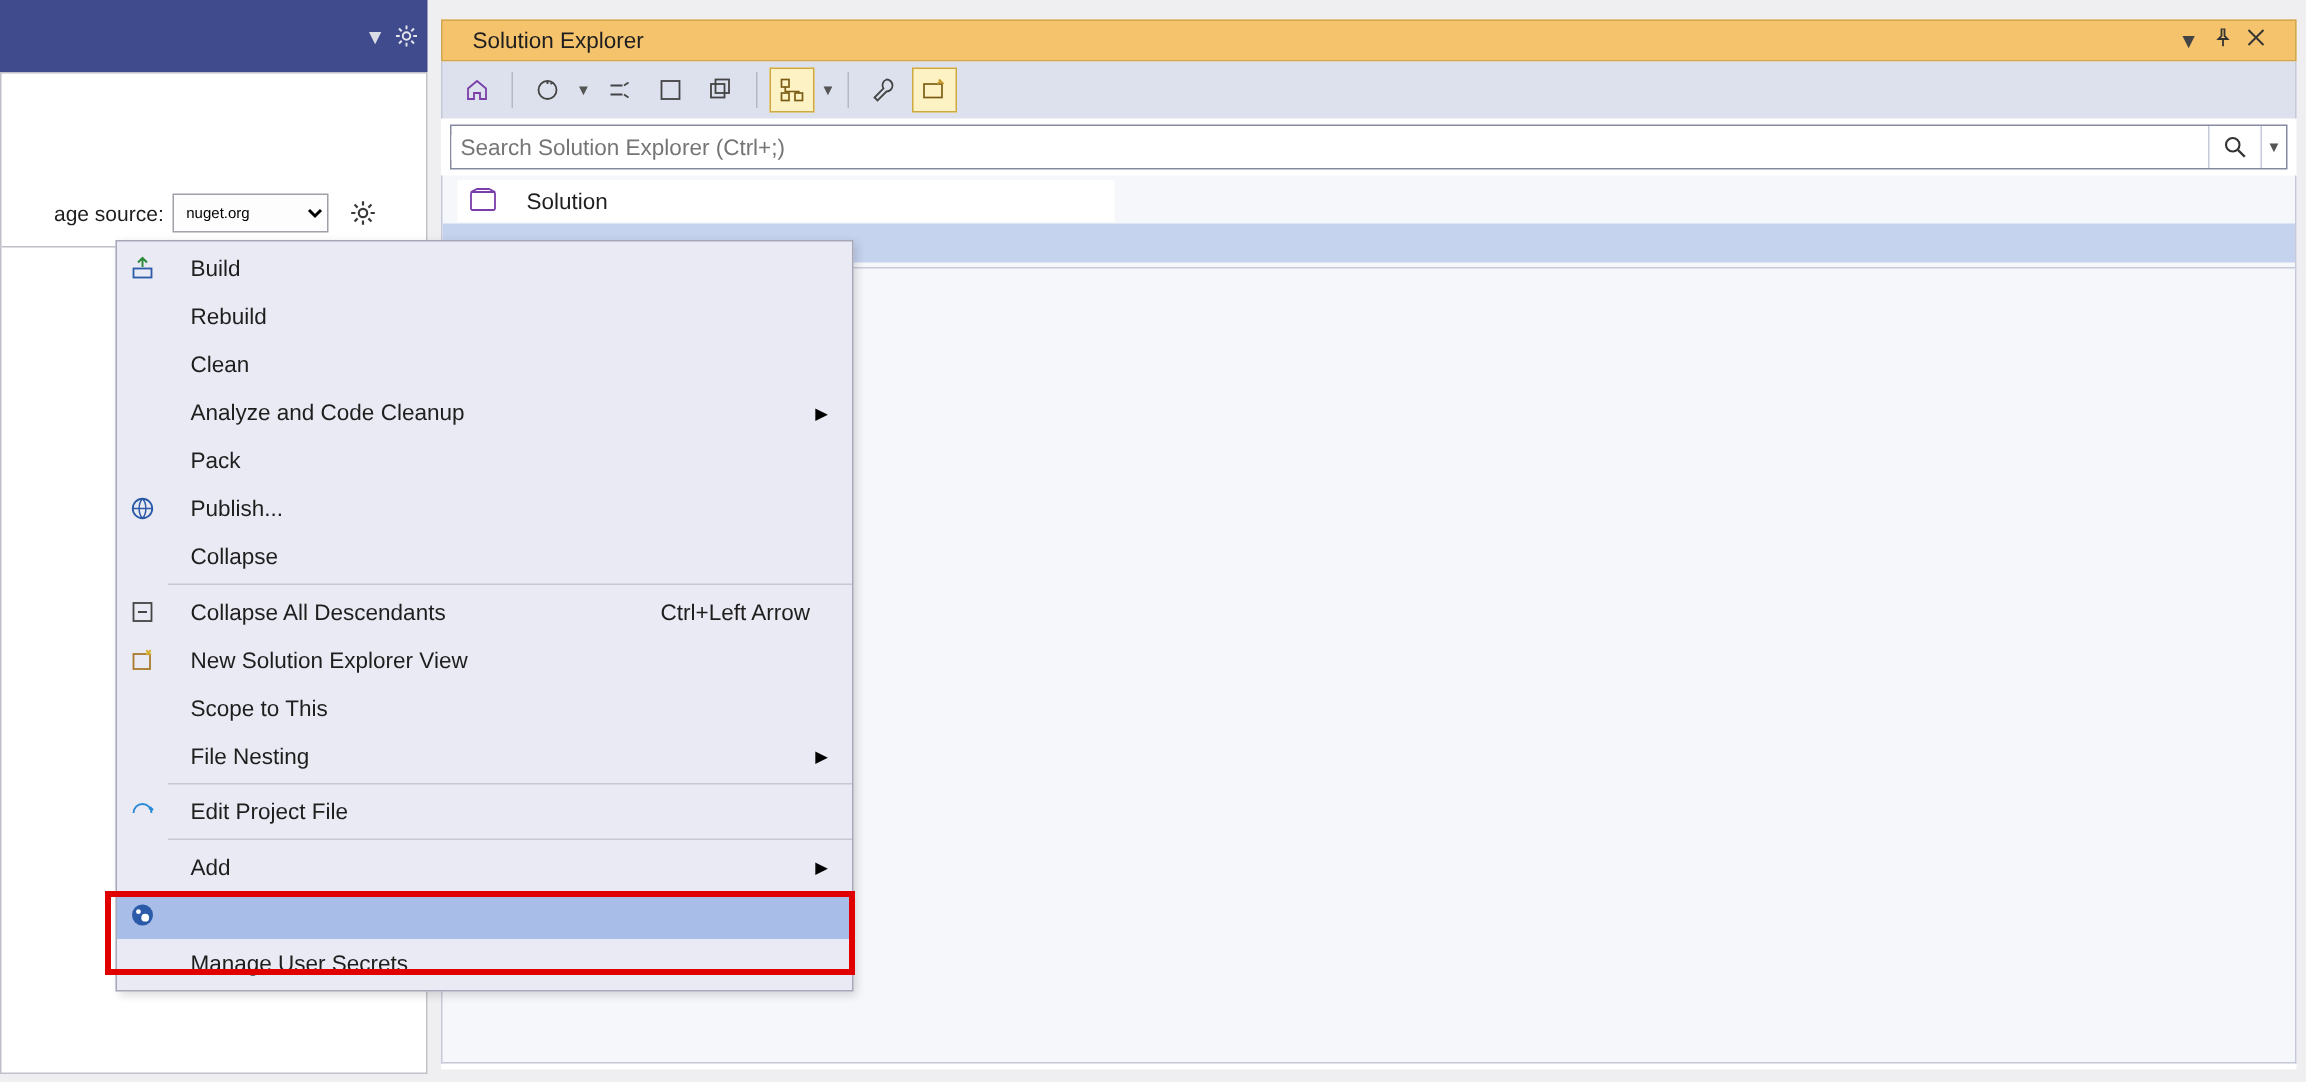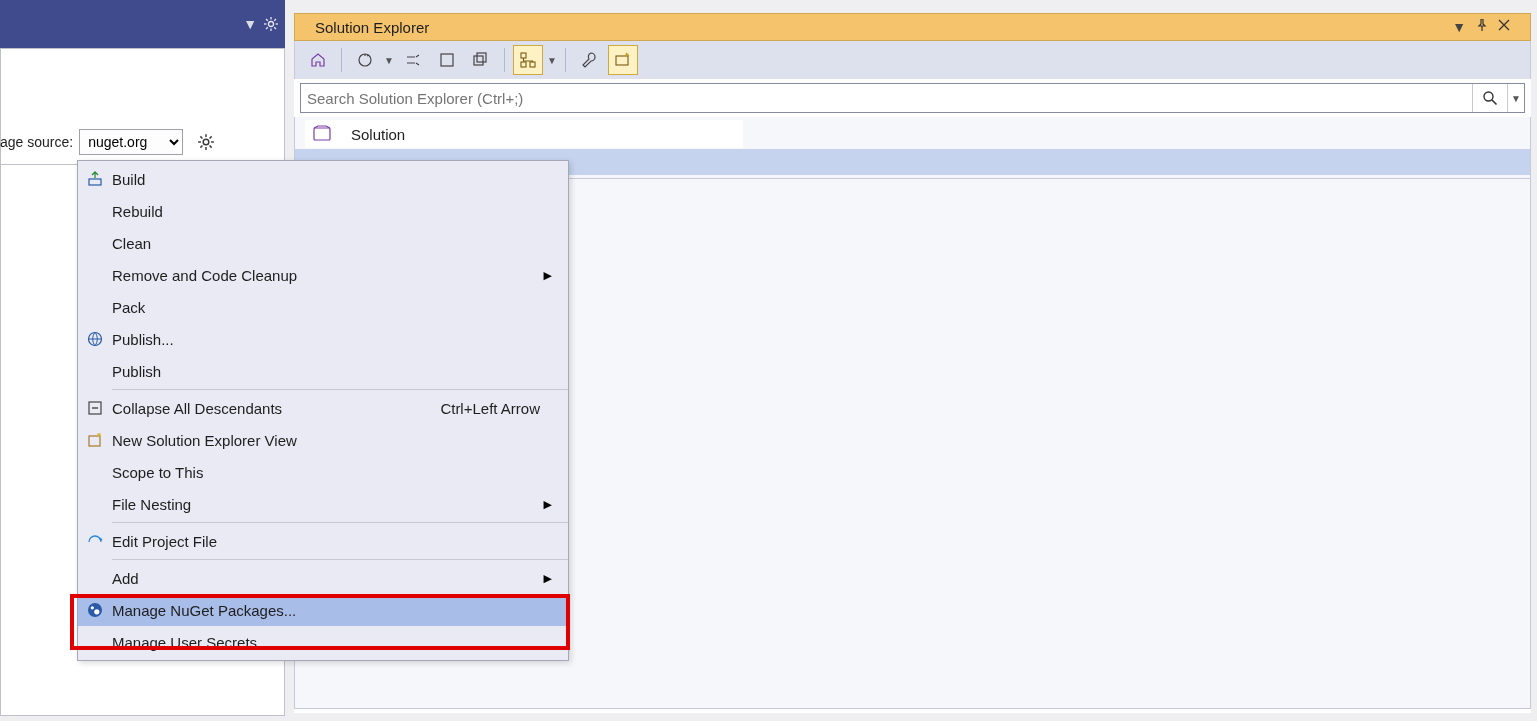--- a/index.html
+++ b/index.html
@@ -49,24 +49,24 @@
   }
 
   
   .source-row {
     position: absolute;
     left: 0; top: 129px;
     width: 285px; height: 26px;
     display: flex; align-items: center;
     gap: 6px;
   }
-  .source-row .lbl { margin-left: 0; }
+  .source-row .lbl { margin-left: 12px; padding-left: 24px; }
   .source-row select {
     font-family: inherit;
-    font-size: 14px;
+    font-size: 10px;
     padding: 2px 4px;
     border: 1px solid #a0a0a8;
     background: #fdfdfd;
     height: 26px;
     width: 104px;
   }
   .source-row .gear2 { margin-left: 8px; }
 
   
   .panel {
@@ -183,20 +183,21 @@
     background: #e9eaf3;
     border: 1px solid #a6a8b8;
     box-shadow: 2px 2px 6px rgba(0,0,0,0.15);
     padding: 2px 0;
   }
   .context-menu .mi {
     display: flex; align-items: center;
     height: 32px;
     padding: 0 12px 0 0;
     position: relative;
+    gap: 15px;
   }
   .context-menu .icon-col {
     width: 34px; display:flex; align-items:center; justify-content:center;
   }
   .context-menu .txt { flex: 1; font-size: 15px; }
   .context-menu .shortcut { color: #1e1e1e; font-size: 15px; margin-right: 16px; }
   .context-menu .arw { font-size: 11px; color: #000; margin-right: 4px; }
   .context-menu .divider {
     height: 1px; background: #c6c8d4;
     margin: 2px 0 2px 34px;
@@ -376,39 +377,39 @@
     <div class="mi">
       <span class="icon-col"></span>
       <span class="txt">Rebuild</span>
     </div>
     <div class="mi">
       <span class="icon-col"></span>
       <span class="txt">Clean</span>
     </div>
     <div class="mi">
       <span class="icon-col"></span>
-      <span class="txt">Remove and Code Cleanup</span>
+      <span class="txt">Analyze and Code Cleanup</span>
       <span class="arw">▶</span>
     </div>
     <div class="mi">
       <span class="icon-col"></span>
       <span class="txt">Pack</span>
     </div>
     <div class="mi">
       <span class="icon-col">
         <svg width="16" height="16" viewBox="0 0 16 16">
           <circle cx="8" cy="8" r="6.5" fill="none" stroke="#2a5aa8" stroke-width="1.2"></circle>
           <path d="M1.5 8h13M8 1.5c3 3 3 10 0 13M8 1.5c-3 3-3 10 0 13" stroke="#2a5aa8" stroke-width="1" fill="none"></path>
         </svg>
       </span>
       <span class="txt">Publish...</span>
     </div>
     <div class="mi">
       <span class="icon-col"></span>
-      <span class="txt">Publish</span>
+      <span class="txt">Collapse</span>
     </div>
     <div class="divider"></div>
     <div class="mi">
       <span class="icon-col">
         <svg width="16" height="16" viewBox="0 0 16 16">
           <rect x="2" y="2" width="12" height="12" fill="none" stroke="#444" stroke-width="1.2"></rect>
           <line x1="5" y1="8" x2="11" y2="8" stroke="#444" stroke-width="1.4"></line>
         </svg>
       </span>
       <span class="txt">Collapse All Descendants</span>
@@ -450,21 +451,20 @@
       <span class="arw">▶</span>
     </div>
     <div class="mi highlight">
       <span class="icon-col">
         <svg width="16" height="16" viewBox="0 0 16 16">
           <circle cx="8" cy="8" r="7" fill="#2a5aa8"></circle>
           <circle cx="5.3" cy="5.8" r="1.6" fill="#fff"></circle>
           <circle cx="9.8" cy="9.8" r="2.6" fill="#fff"></circle>
         </svg>
       </span>
-      <span class="txt">Manage NuGet Packages...</span>
     </div>
     <div class="mi">
       <span class="icon-col"></span>
       <span class="txt">Manage User Secrets</span>
     </div>
   </div>
 
 <div class="red-box"></div>
 
 </body></html>

